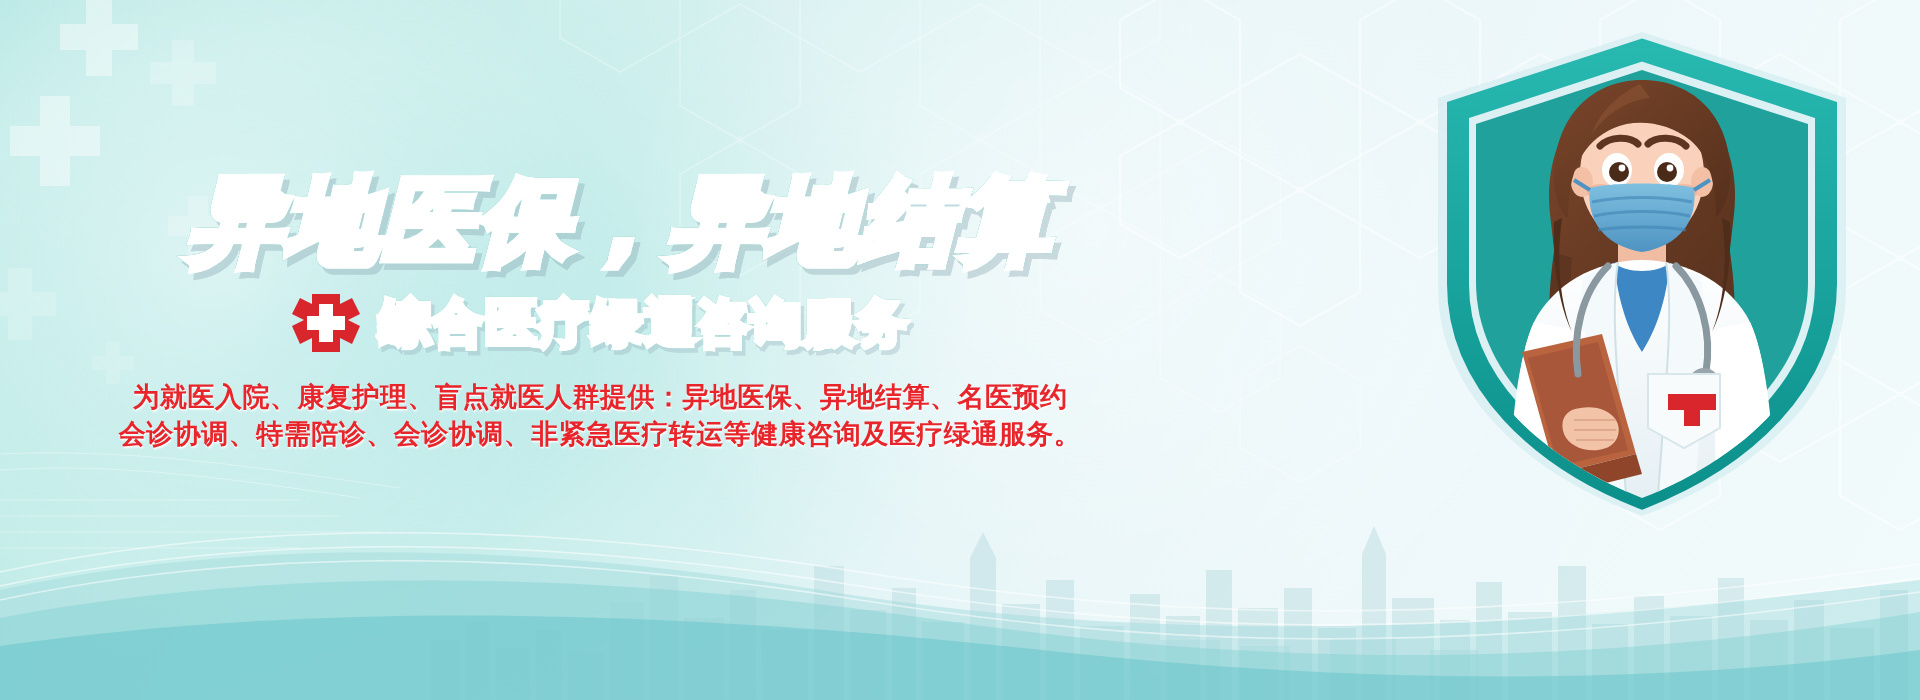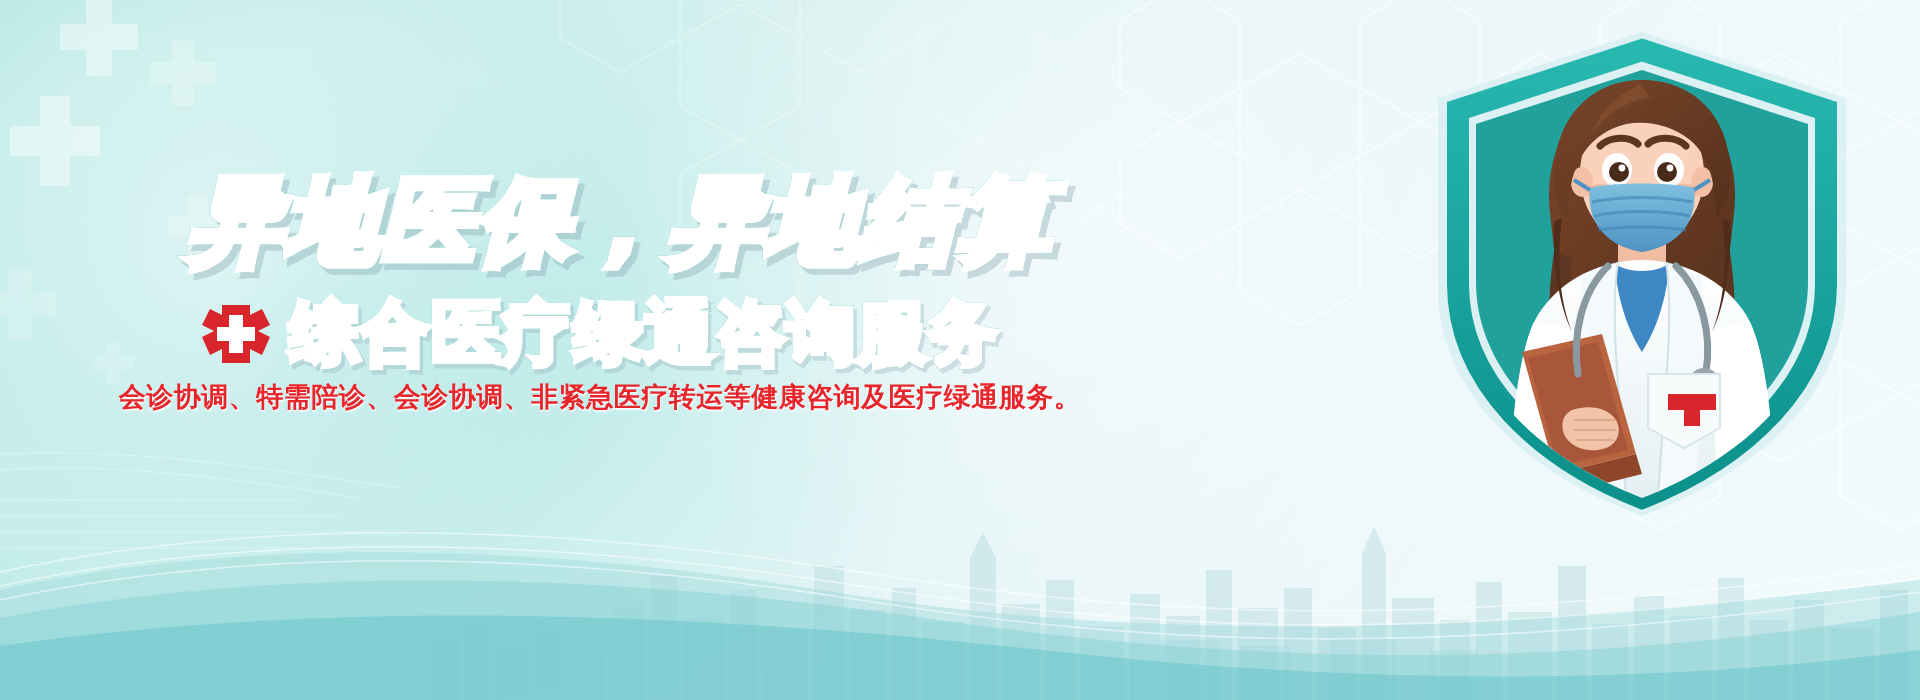--- a/index.html
+++ b/index.html
@@ -76,21 +76,21 @@
     justify-content:center;
     gap:18px;
   }
   .cross-badge {
     width:72px; height:70px;
     position:relative;
     flex:0 0 auto;
   }
   .subtitle {
     font-family:Liberation Sans, sans-serif;
-    font-size:68px;
+    font-size:50px;
     font-weight:bold;
     letter-spacing:3px;
     color:#13a89c;
     background:linear-gradient(180deg,#31c3b2 0%, #129b90 100%);
     -webkit-background-clip:text;
     background-clip:text;
     -webkit-text-fill-color:transparent;
     paint-order:stroke fill;
     -webkit-text-stroke:7px #ffffff;
     filter:drop-shadow(3px 4px 0px rgba(150,175,185,0.35));
@@ -380,17 +380,18 @@
       <div class="cross-badge">
         <svg viewBox="0 0 72 70" width="72" height="70">
           <path d="M22 6 L50 6 L50 16 L62 10 L70 26 L58 32 L70 38 L62 56 L50 50 L50 64 L22 64 L22 50 L10 56 L2 38 L14 32 L2 26 L10 10 L22 16 Z" fill="#d9262c"></path>
           <path d="M29 16 h14 v12 h12 v14 h-12 v12 h-14 v-12 h-12 v-14 h12 z" fill="#ffffff"></path>
         </svg>
       </div>
       <div class="subtitle">综合医疗绿通咨询服务</div>
     </div>
 
     <div class="body-text">
+      <div>为就医入院、康复护理、盲点就医人群提供：异地医保、异地结算、名医预约</div>
       <div>会诊协调、特需陪诊、会诊协调、非紧急医疗转运等健康咨询及医疗绿通服务。</div>
     </div>
   </div>
 
 </div>
 
 </body></html>

